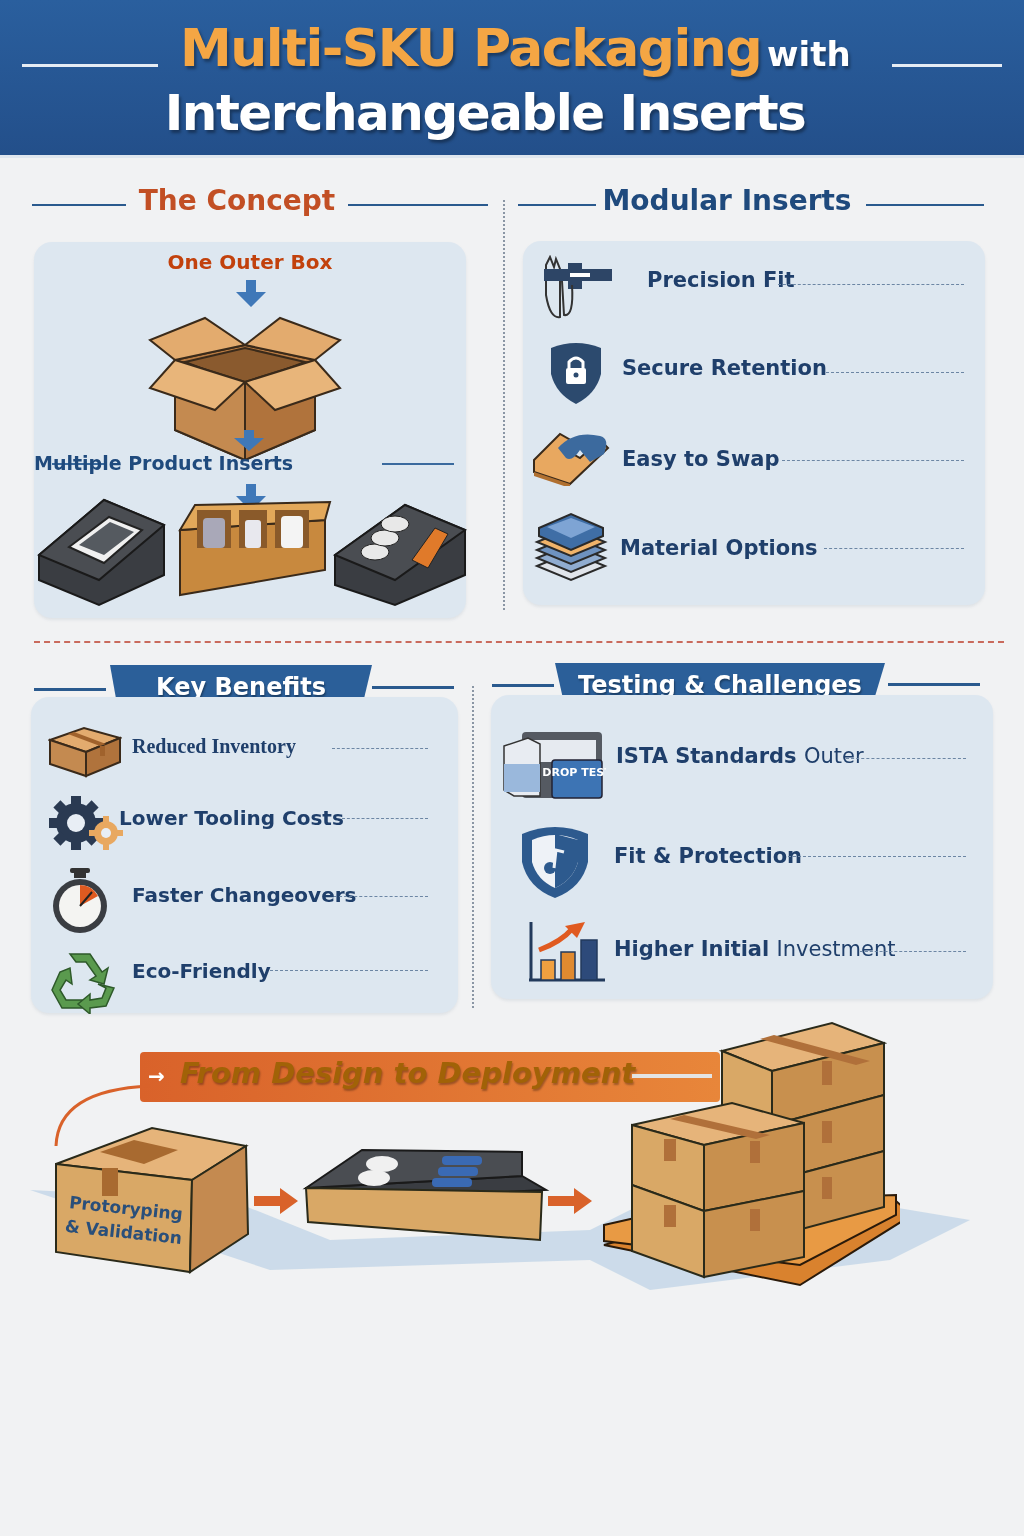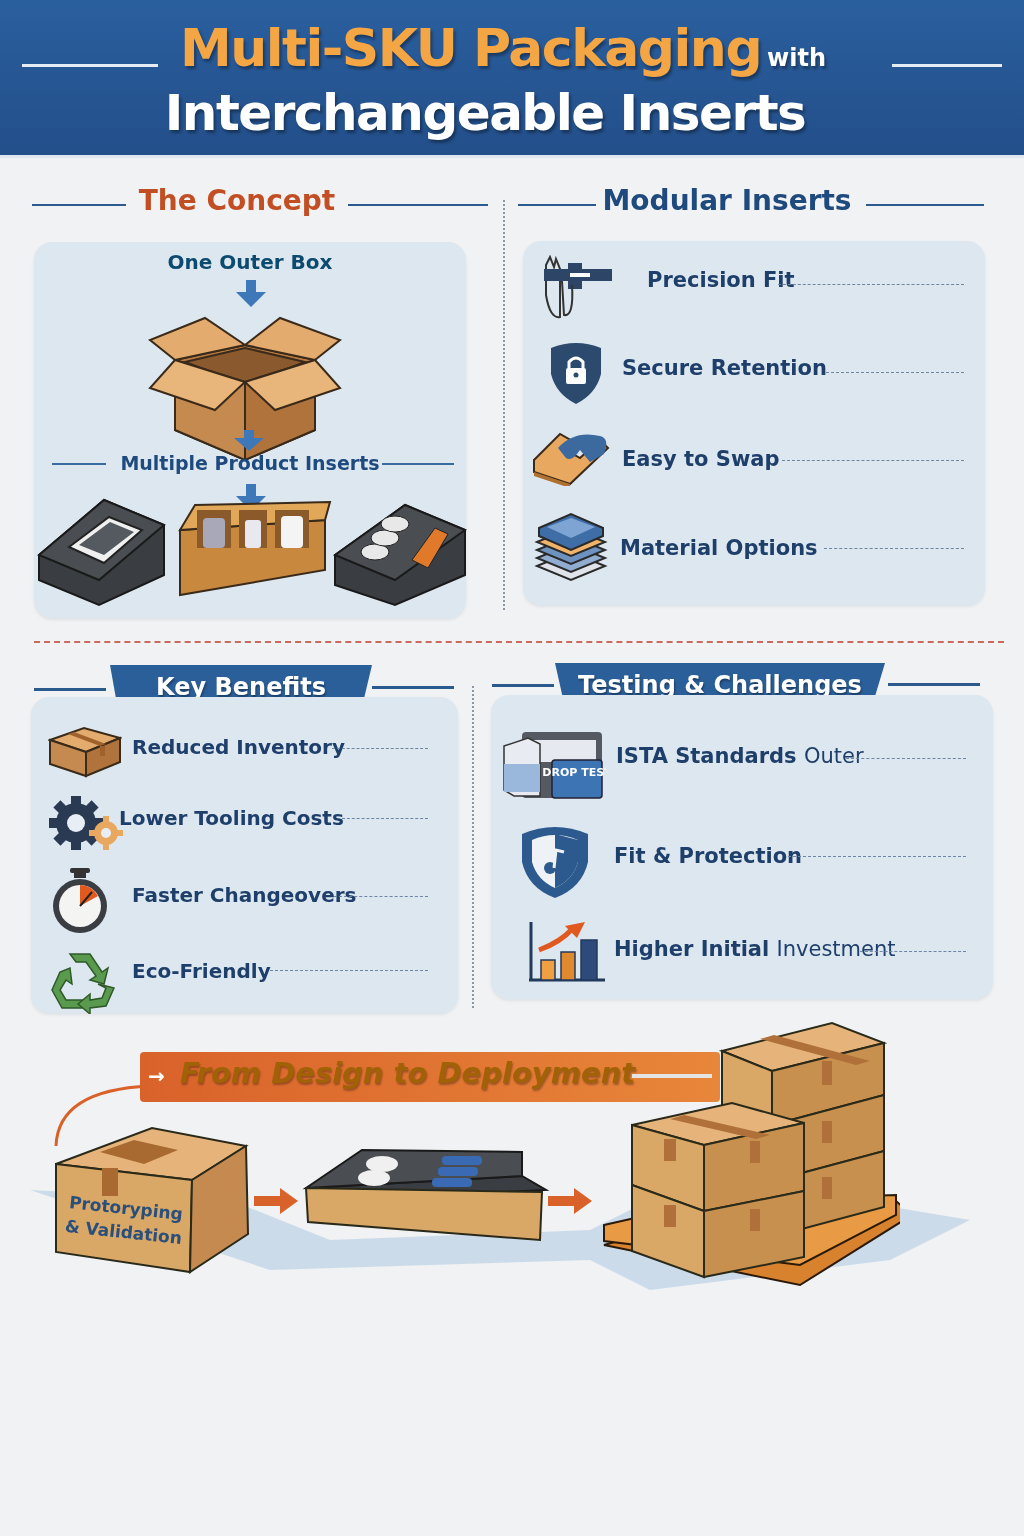--- a/index.html
+++ b/index.html
@@ -20,21 +20,21 @@
   }
   .banner-line { position: absolute; height: 3px; background: #e6ecf4; top: 64px; }
   .title1 {
     position: absolute; left: 180px; top: 18px; width: 700px;
     font-family: "DejaVu Sans", sans-serif; font-weight: bold;
     font-size: 52px; letter-spacing: -1.5px; color: #f4a644;
     text-shadow: 2px 3px 3px rgba(0,0,0,0.35);
     white-space: nowrap;
   }
   .title1 .with {
-    font-size: 24px; color: #ffffff; letter-spacing: 0; margin-left: 6px;
+    font-size: 34px; color: #ffffff; letter-spacing: 0; margin-left: 6px;
   }
   .title2 {
     position: absolute; left: 0; top: 84px; width: 970px; text-align: center;
     font-weight: bold; font-size: 50px; letter-spacing: -1.5px; color: #ffffff;
     text-shadow: 2px 3px 3px rgba(0,0,0,0.35); white-space: nowrap;
   }
 
   
   .sec-head {
     position: absolute; font-weight: bold; font-size: 28px; text-align: center;
@@ -94,21 +94,21 @@
     <span>Multi-SKU Packaging</span><span class="with">with</span>
   </div>
   <div class="title2">Interchangeable Inserts</div>
 </div>
 
 <div class="hline" style="left:32px;top:204px;width:94px;"></div>
 <div class="sec-head" style="left:132px;top:184px;width:210px;color:#c24f24;">The Concept</div>
 <div class="hline" style="left:348px;top:204px;width:140px;"></div>
 
 <div class="panel" style="left:34px;top:242px;width:432px;height:376px;"></div>
-<div class="abs" style="left:34px;top:250px;width:432px;text-align:center;font-weight:bold;font-size:20px;color:#0c4a6e;">One Outer Box</div>
+<div class="abs" style="left:34px;top:250px;width:432px;text-align:center;font-weight:bold;font-size:20px;color:#c2410c;">One Outer Box</div>
 
 <svg class="abs" style="left:236px;top:280px;" width="30" height="28">
   <polygon points="10,0 20,0 20,12 30,12 15,27 0,12 10,12" fill="#3f78b8"></polygon>
 </svg>
 
 <svg class="abs" style="left:145px;top:300px;" width="200" height="160">
   <polygon points="100,45 170,60 170,130 100,160 30,130 30,60" fill="#b77a42" stroke="#3a2a1a" stroke-width="2"></polygon>
   <polygon points="40,62 100,48 160,62 100,85" fill="#8a5a2e" stroke="#3a2a1a" stroke-width="2"></polygon>
   <polygon points="30,60 100,82 100,160 30,130" fill="#c48a50" stroke="#3a2a1a" stroke-width="2"></polygon>
   <polygon points="100,82 170,60 170,130 100,160" fill="#b0733c" stroke="#3a2a1a" stroke-width="2"></polygon>
@@ -116,21 +116,21 @@
   <polygon points="100,45 135,18 195,40 170,60" fill="#e3ab6e" stroke="#3a2a1a" stroke-width="2"></polygon>
   <polygon points="30,60 5,88 70,110 100,82" fill="#e8b57a" stroke="#3a2a1a" stroke-width="2"></polygon>
   <polygon points="100,82 130,110 195,88 170,60" fill="#e8b57a" stroke="#3a2a1a" stroke-width="2"></polygon>
 </svg>
 
 <svg class="abs" style="left:234px;top:430px;" width="30" height="22">
   <polygon points="10,0 20,0 20,8 30,8 15,21 0,8 10,8" fill="#3f78b8"></polygon>
 </svg>
 
 <div class="hline" style="left:52px;top:463px;width:54px;height:2px;background:#3a6a9e;"></div>
-<div class="abs" style="left:34px;top:452px;width:432px;text-align:center;font-weight:bold;font-size:19px;color:#1f4a7d;">Multiple Product Inserts</div>
+<div class="abs" style="left:34px;top:452px;width:432px;font-weight:bold;font-size:19px;color:#1f4a7d;">Multiple Product Inserts</div>
 <div class="hline" style="left:382px;top:463px;width:72px;height:2px;background:#3a6a9e;"></div>
 
 <svg class="abs" style="left:236px;top:484px;" width="30" height="28">
   <polygon points="10,0 20,0 20,12 30,12 15,27 0,12 10,12" fill="#3f78b8"></polygon>
 </svg>
 
 <svg class="abs" style="left:34px;top:495px;" width="140" height="120">
   <polygon points="5,60 70,5 130,30 130,80 65,110 5,85" fill="#3a3d42" stroke="#1a1a1a" stroke-width="2"></polygon>
   <polygon points="5,60 70,5 130,30 65,85" fill="#4a4d52" stroke="#1a1a1a" stroke-width="2"></polygon>
   <polygon points="35,52 75,22 108,35 70,68" fill="#f0f0f0" stroke="#222" stroke-width="2"></polygon>
@@ -218,21 +218,21 @@
 <div class="panel" style="left:31px;top:697px;width:427px;height:316px;"></div>
 
 <svg class="abs" style="left:48px;top:726px;" width="74" height="52">
   <polygon points="2,14 36,2 72,12 38,26" fill="#e3ab6e" stroke="#3a2a1a" stroke-width="2"></polygon>
   <polygon points="2,14 38,26 38,50 2,38" fill="#c48a50" stroke="#3a2a1a" stroke-width="2"></polygon>
   <polygon points="38,26 72,12 72,36 38,50" fill="#b0733c" stroke="#3a2a1a" stroke-width="2"></polygon>
   <polygon points="20,8 26,6 58,18 52,20" fill="#a0622c"></polygon>
   <rect x="52" y="20" width="5" height="10" fill="#a0622c"></rect>
 </svg>
 <div class="item-row" style="left:132px;top:735px;">
-  <span class="item-label" style="font-size:20px;">Reduced Inventory</span>
+  <span class="item-label" style="font-size:20px;font-family:Liberation Serif, serif;">Reduced Inventory</span>
 </div>
 <div class="dots" style="left:332px;top:748px;width:96px;"></div>
 
 <svg class="abs" style="left:46px;top:795px;" width="80" height="56">
   <g transform="translate(30,28)">
     <circle r="20" fill="#2a3a52"></circle>
     <g fill="#2a3a52">
       <rect x="-5" y="-27" width="10" height="10"></rect>
         <rect x="-5" y="17" width="10" height="10"></rect>
       <rect x="-27" y="-5" width="10" height="10"></rect>

